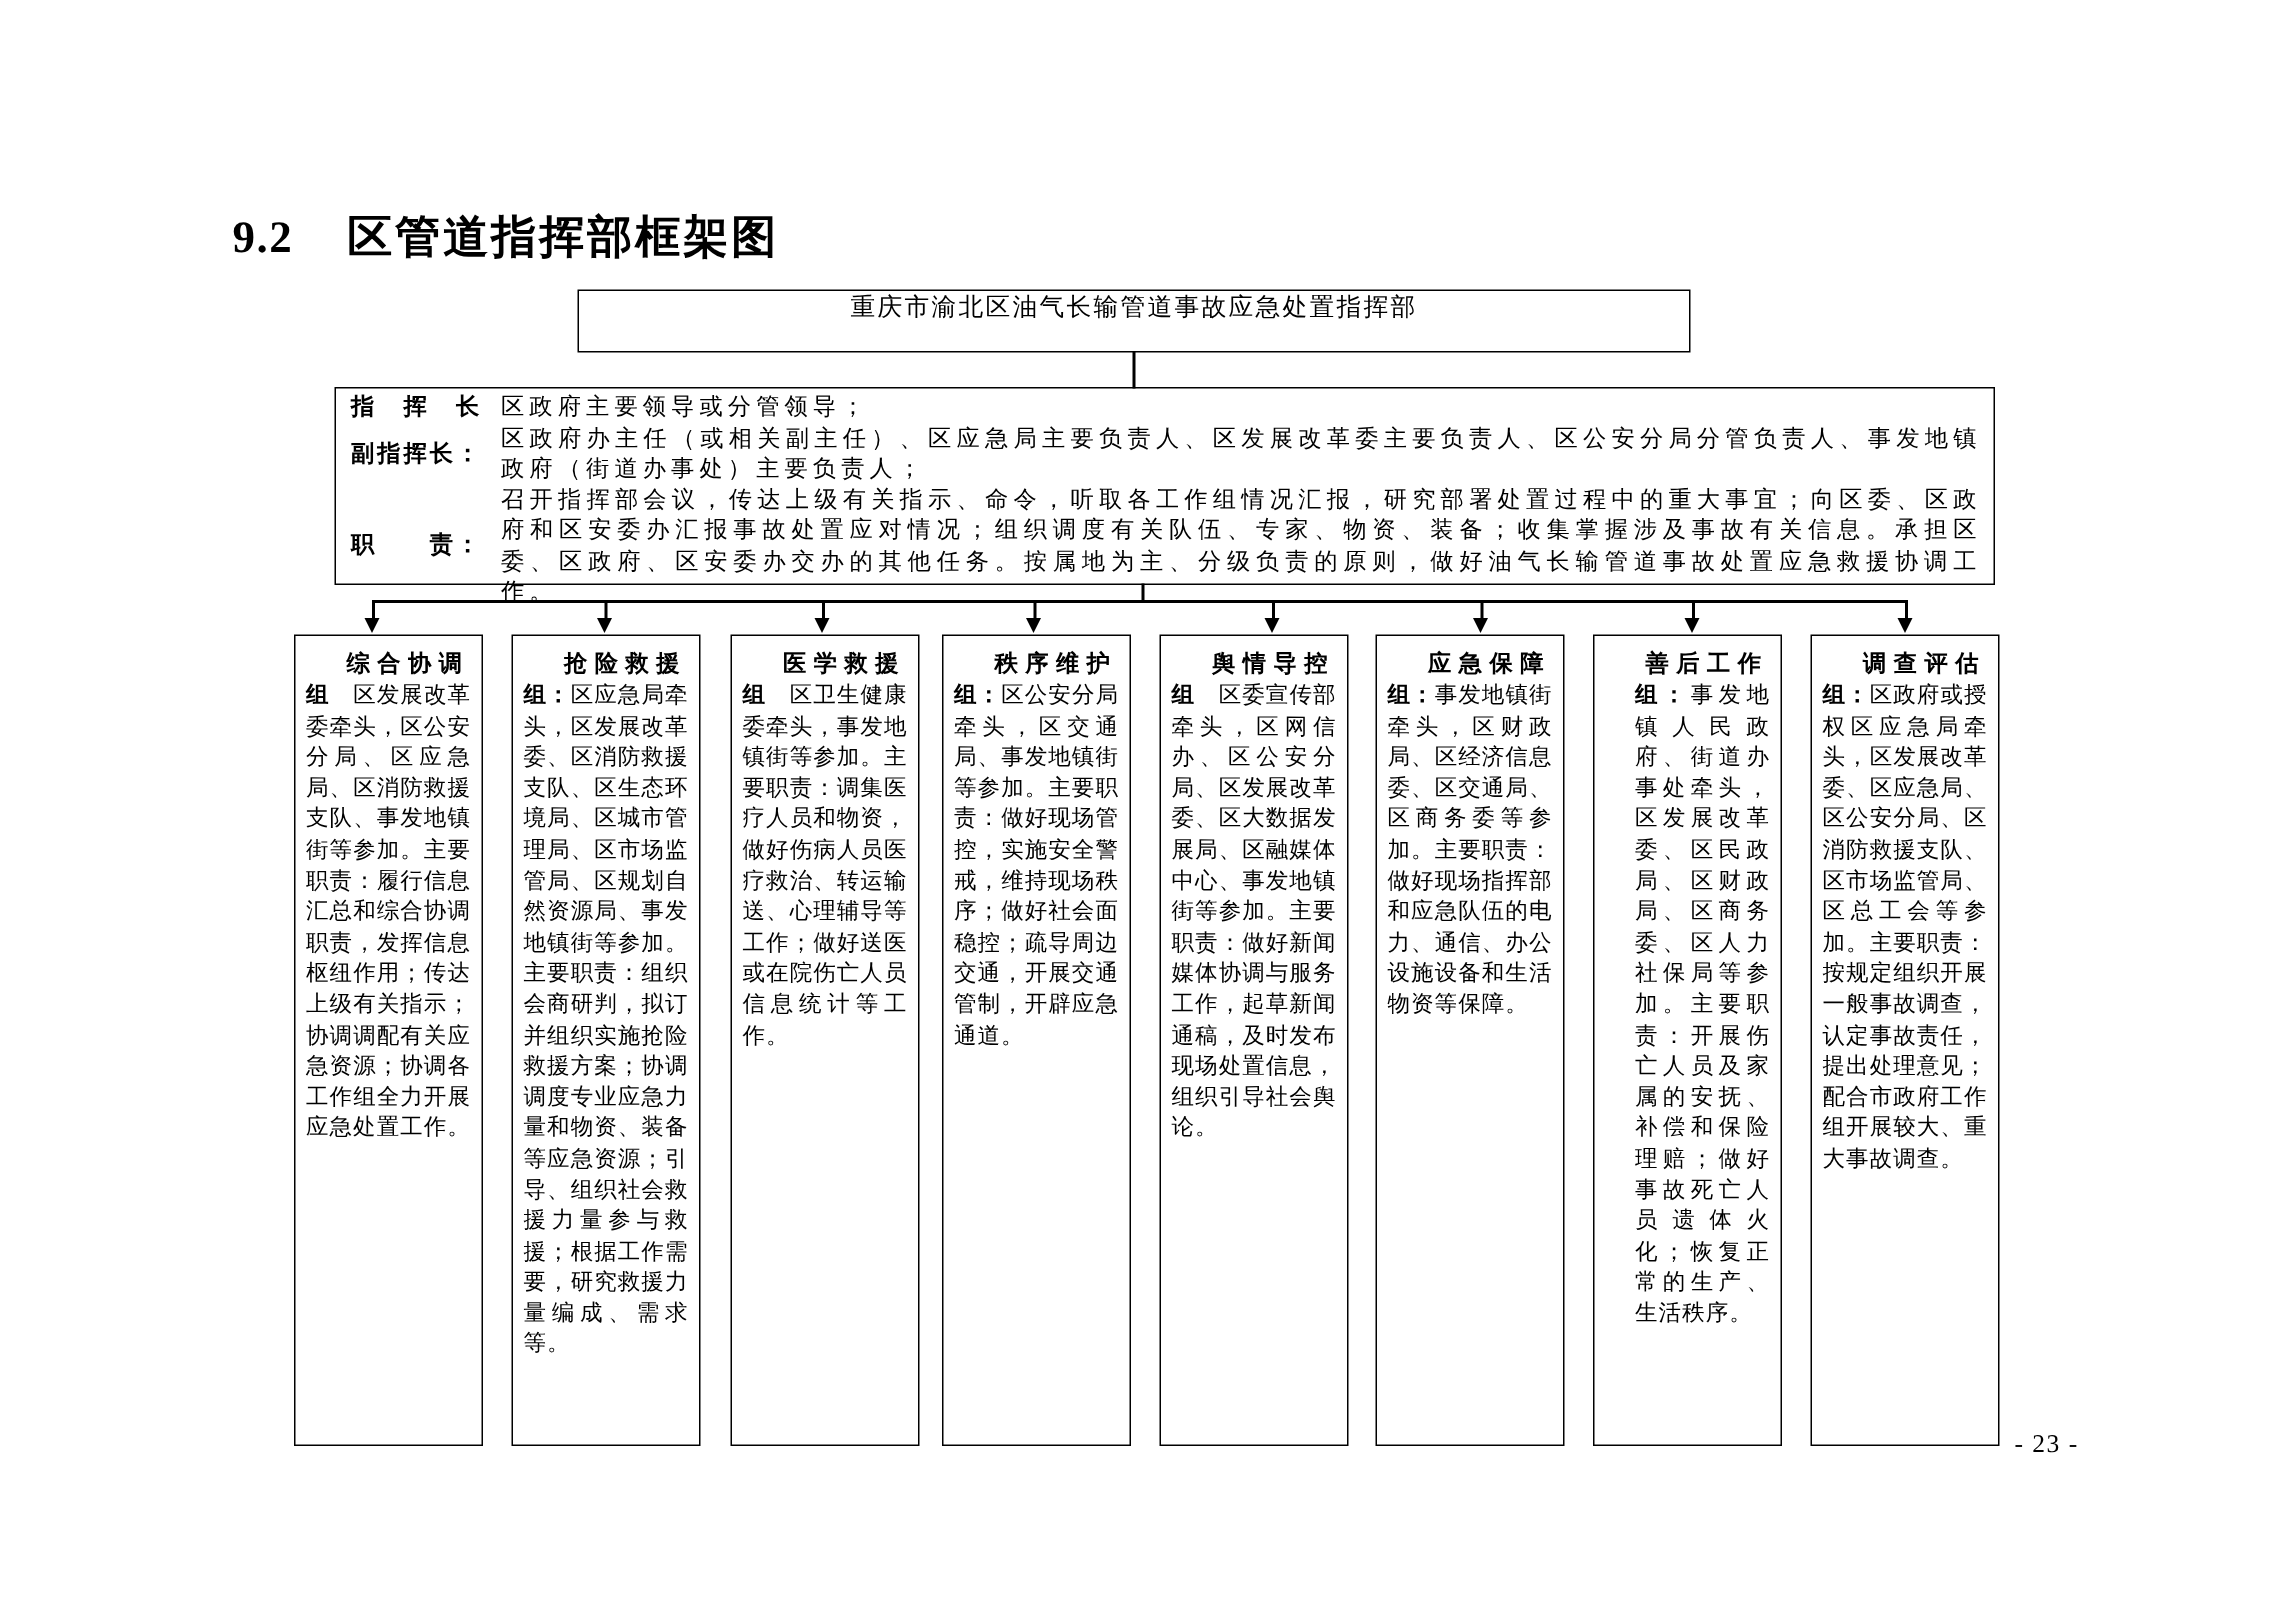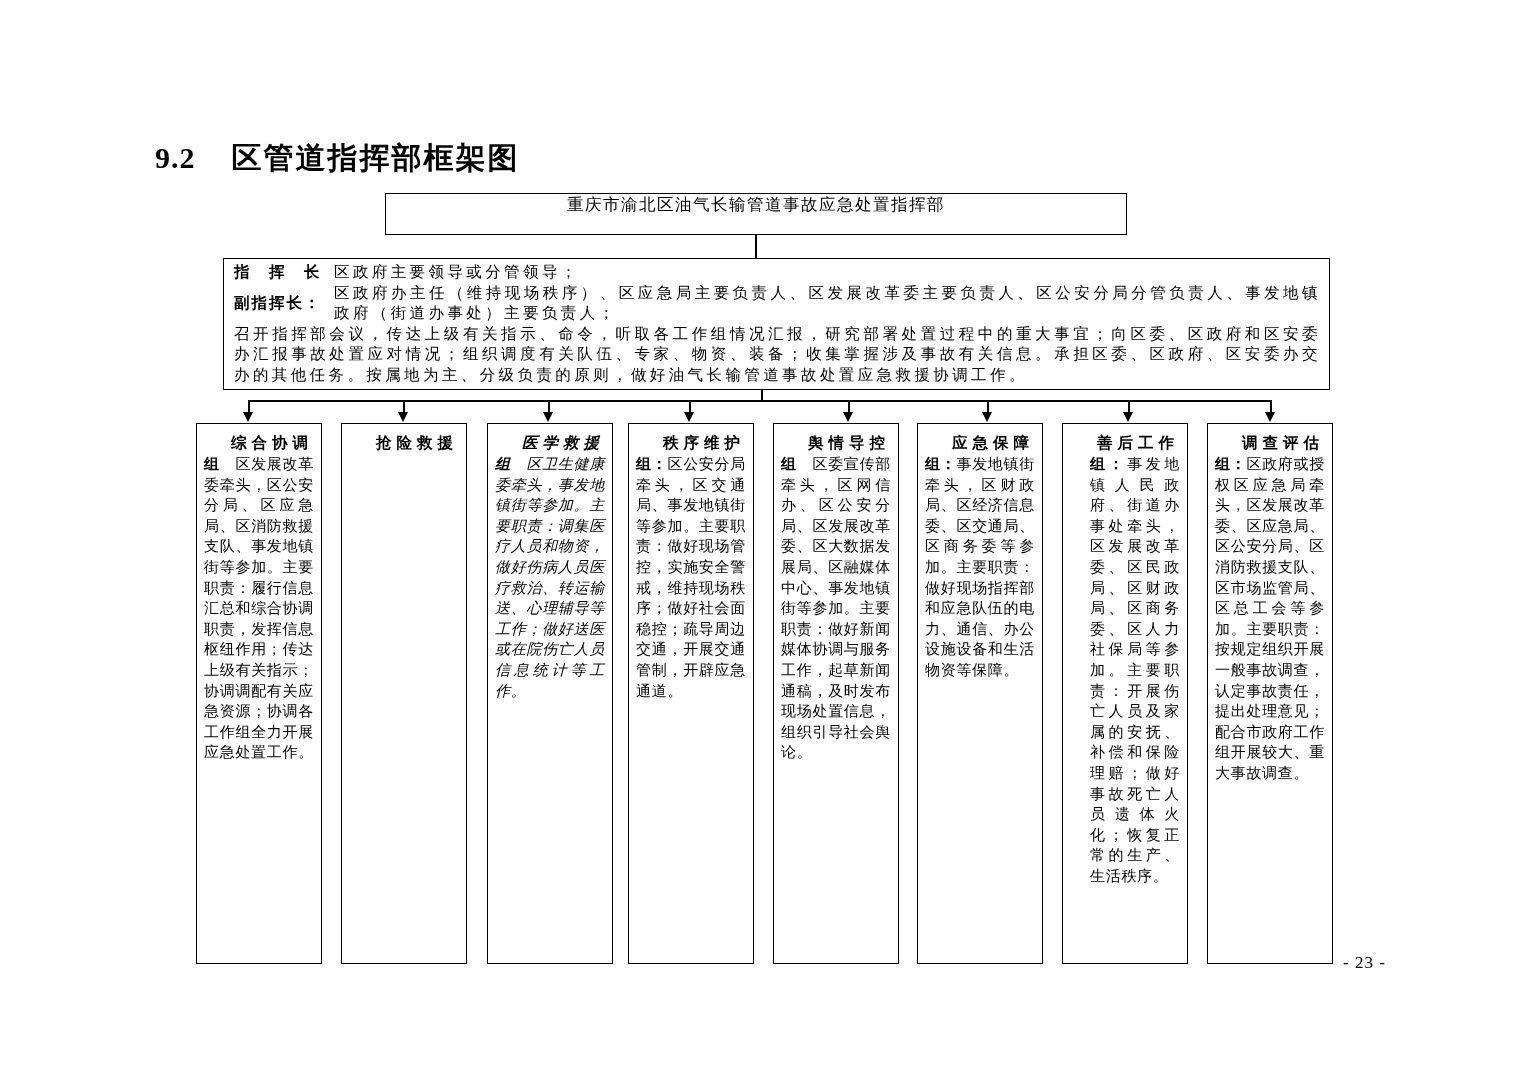--- a/index.html
+++ b/index.html
@@ -69,23 +69,24 @@
 
   <div class="vline" style="left:755px;top:234px;height:25px;"></div>
 
   <div class="cmdbox">
     <div class="crow">
       <div class="clabel">指　挥　长</div>
       <div class="ctext">区政府主要领导或分管领导；</div>
     </div>
     <div class="crow">
       <div class="clabel">副指挥长：</div>
-      <div class="ctext">区政府办主任（维持现场秩序）、区应急局主要负责人、区发展改革委主要负责人、区公安分局分管负责人、事发地镇政府（街道办事处）主要负责人；</div>
+      <div class="ctext">区政府办主任（或相关副主任）、区应急局主要负责人、区发展改革委主要负责人、区公安分局分管负责人、事发地镇政府（街道办事处）主要负责人；</div>
     </div>
     <div class="crow">
+      <div class="clabel">职　　责：</div>
       <div class="ctext">召开指挥部会议，传达上级有关指示、命令，听取各工作组情况汇报，研究部署处置过程中的重大事宜；向区委、区政府和区安委办汇报事故处置应对情况；组织调度有关队伍、专家、物资、装备；收集掌握涉及事故有关信息。承担区委、区政府、区安委办交办的其他任务。按属地为主、分级负责的原则，做好油气长输管道事故处置应急救援协调工作。</div>
     </div>
   </div>
 
   <div class="vline" style="left:761px;top:389px;height:12px;"></div>
   <div class="hline" style="left:249px;top:400px;width:1023px;"></div>
 
   <div class="astem" style="left:248px;"></div>
     <div class="ahead" style="left:243px;"></div>
   <div class="astem" style="left:403px;"></div>
@@ -103,23 +104,24 @@
   <div class="astem" style="left:1270px;"></div>
     <div class="ahead" style="left:1265px;"></div>
 
   <div class="gbox" style="left:196px;">
     <div class="gtitle">综合协调</div>
     <p class="gbody"><b>组　</b><span>区发展改革委牵头，区公安分局、区应急局、区消防救援支队、事发地镇街等参加。主要职责：履行信息汇总和综合协调职责，发挥信息枢纽作用；传达上级有关指示；协调调配有关应急资源；协调各工作组全力开展应急处置工作。</span></p>
   </div>
 
   <div class="gbox" style="left:341px;">
     <div class="gtitle">抢险救援</div>
+    <p class="gbody"><b>组：</b><span>区应急局牵头，区发展改革委、区消防救援支队、区生态环境局、区城市管理局、区市场监管局、区规划自然资源局、事发地镇街等参加。主要职责：组织会商研判，拟订并组织实施抢险救援方案；协调调度专业应急力量和物资、装备等应急资源；引导、组织社会救援力量参与救援；根据工作需要，研究救援力量编成、需求等。</span></p>
   </div>
 
-  <div class="gbox" style="left:487px;font-style:italic;">
+  <div class="gbox" style="left:487px;">
     <div class="gtitle">医学救援</div>
     <p class="gbody"><b>组　</b><span>区卫生健康委牵头，事发地镇街等参加。主要职责：调集医疗人员和物资，做好伤病人员医疗救治、转运输送、心理辅导等工作；做好送医或在院伤亡人员信息统计等工作。</span></p>
   </div>
 
   <div class="gbox" style="left:628px;">
     <div class="gtitle">秩序维护</div>
     <p class="gbody"><b>组：</b><span>区公安分局牵头，区交通局、事发地镇街等参加。主要职责：做好现场管控，实施安全警戒，维持现场秩序；做好社会面稳控；疏导周边交通，开展交通管制，开辟应急通道。</span></p>
   </div>
 
   <div class="gbox" style="left:773px;">

